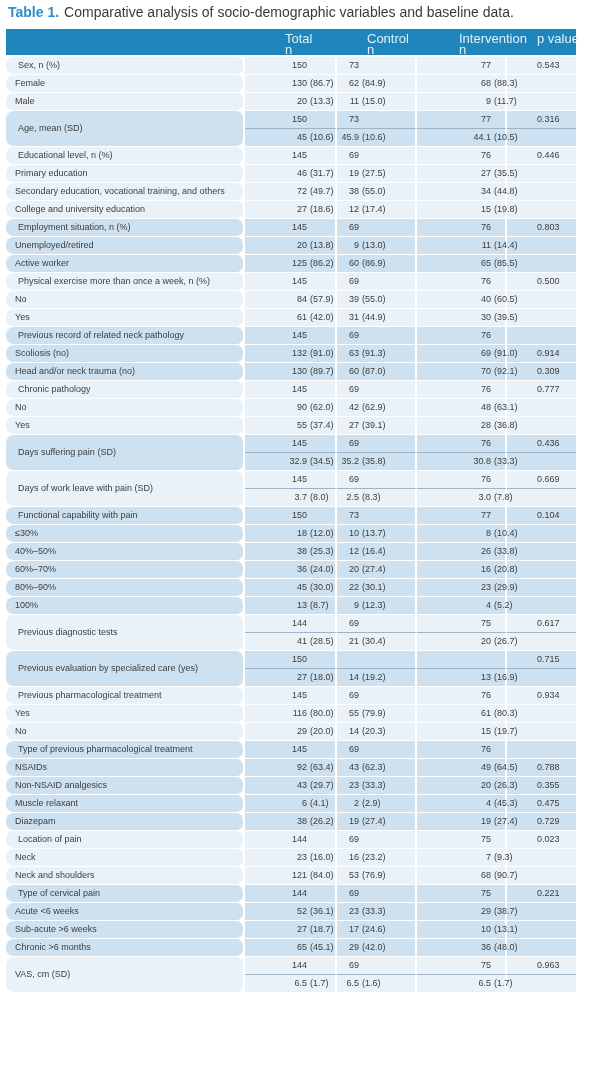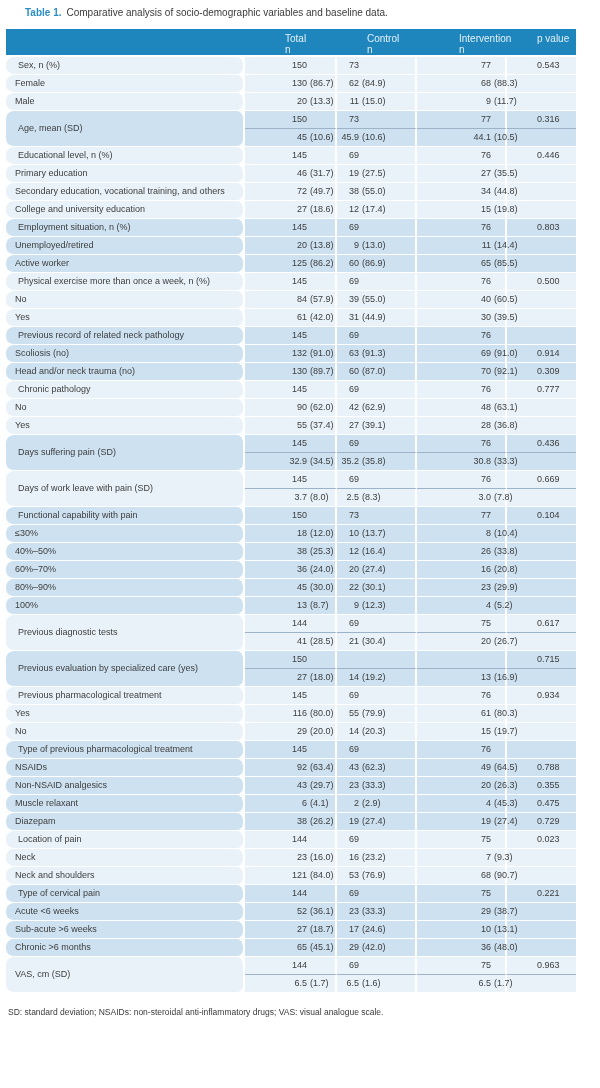--- a/index.html
+++ b/index.html
@@ -8,32 +8,32 @@
     --group-dark:#cde1f0;
     --caption-accent:#2b8ec6;
     --header-text:#e3f0f8;
     --body-text:#3d3d3d;
     --divider-rule:#9db4c8;
   }
   *{margin:0;padding:0;box-sizing:border-box;}
   html,body{width:600px;height:1088px;background:#ffffff;overflow:hidden;}
   body{font-family:"Liberation Sans", sans-serif;color:var(--body-text);}
   .page{padding:6px 0 0 0;}
-  .caption{font-size:10px;line-height:13px;padding-left:25px;margin-bottom:10px;color:#3a3a3a;}
+  .caption{font-size:14px;line-height:13px;padding-left:8px;margin-bottom:10px;color:#3a3a3a;}
   .cap-label{color:var(--caption-accent);font-weight:bold;margin-right:5px;}
   table{border-collapse:separate;border-spacing:0;table-layout:fixed;width:570px;margin-left:6px;font-size:9px;}
   col.c-label{width:239px;}
   col.c-total{width:92px;}
   col.c-control{width:80px;}
   col.c-interv{width:90px;}
   col.c-p{width:69px;}
   thead th{
     background:var(--header-bg);color:var(--header-text);
     font-weight:normal;text-align:left;vertical-align:top;
-    height:15px;padding-top:4px;line-height:11px;font-size:10px;
+    height:15px;padding-top:4px;line-height:11px;font-size:13px;
     border-bottom:2px solid #fff;white-space:nowrap;
   }
   th.h-total{padding-left:40px;}
   th.h-control{padding-left:30px;}
   th.h-interv{padding-left:42px;}
   th.h-p{padding-left:30px;}
   td{
     height:18px;vertical-align:middle;line-height:11px;
     border-bottom:1px solid #fff;border-right:2px solid #fff;
     overflow:visible;white-space:nowrap;
@@ -443,14 +443,13 @@
         </tr>
         <tr class="light">
           <td class="data-cell col-total"><span class="num">6.5</span><span class="paren">(1.7)</span></td>
           <td class="data-cell col-control"><span class="num">6.5</span><span class="paren">(1.6)</span></td>
           <td class="data-cell col-interv"><span class="num">6.5</span><span class="paren">(1.7)</span></td>
           <td class="p-cell"></td>
         </tr>
       </tbody>
   </table>
 
-  <div class="footnote">SD: standard deviation; NSAIDs: non-steroidal anti-inflammatory drugs; VAS: visual analogue scale.</div>
 </div>
 
 </body></html>

